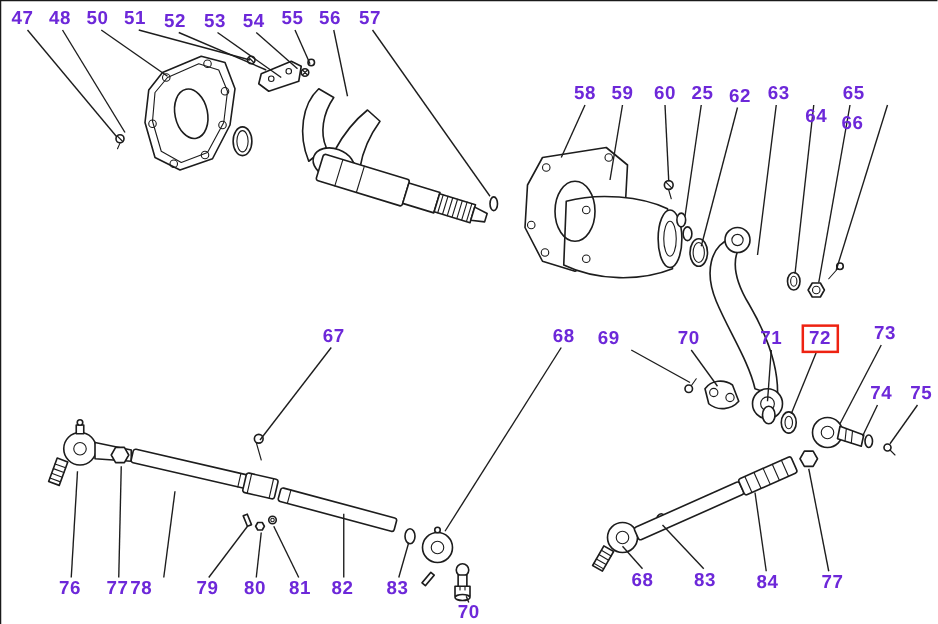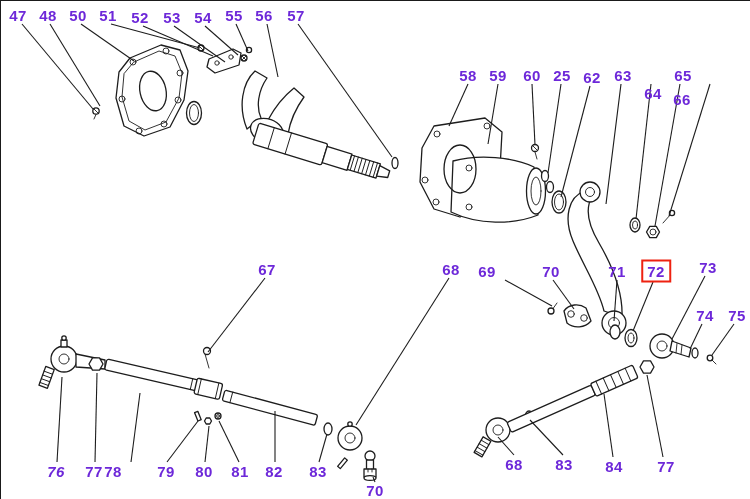--- a/index.html
+++ b/index.html
@@ -280,21 +280,21 @@
       <div class="part-label" style="left: 681px; top: 74px; margin-top: 24px;">66</div>
       <div class="part-label" style="left: 266px; top: 268px;">67</div>
       <div class="part-label" style="left: 450px; top: 268px;">68</div>
       <div class="part-label" style="left: 486px; top: 270px; text-align: center;">69</div>
       <div class="part-label" style="left: 550px; top: 270px;">70</div>
       <div class="part-label" style="left: 616px; top: 270px;">71</div>
       <div class="part-label highlighted" style="left: 655px; top: 270px;">72</div>
       <div class="part-label" style="left: 707px; top: 266px;">73</div>
       <div class="part-label" style="left: 704px; top: 314px;">74</div>
       <div class="part-label" style="left: 736px; top: 314px;">75</div>
-      <div class="part-label" style="left: 55px; top: 470px; font-style: italic;">76</div>
+      <div class="part-label" style="left: 55px; top: 470px;">76</div>
       <div class="part-label" style="left: 93px; top: 470px;">77</div>
       <div class="part-label" style="left: 112px; top: 470px;">78</div>
       <div class="part-label" style="left: 165px; top: 470px;">79</div>
       <div class="part-label" style="left: 203px; top: 470px;">80</div>
       <div class="part-label" style="left: 239px; top: 470px;">81</div>
       <div class="part-label" style="left: 273px; top: 470px;">82</div>
       <div class="part-label" style="left: 317px; top: 470px;">83</div>
       <div class="part-label" style="left: 374px; top: 489px;">70</div>
       <div class="part-label" style="left: 513px; top: 463px;">68</div>
       <div class="part-label" style="left: 563px; top: 463px;">83</div>

